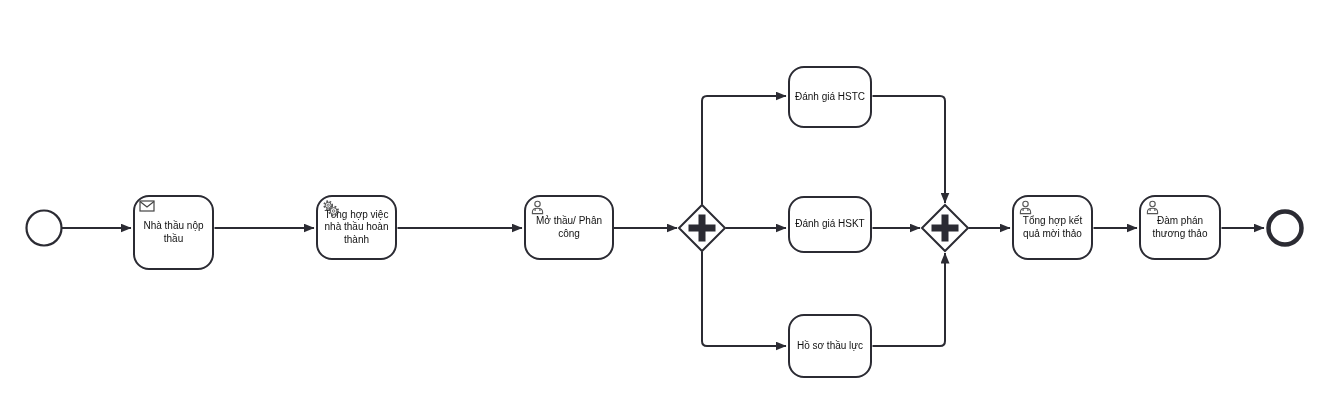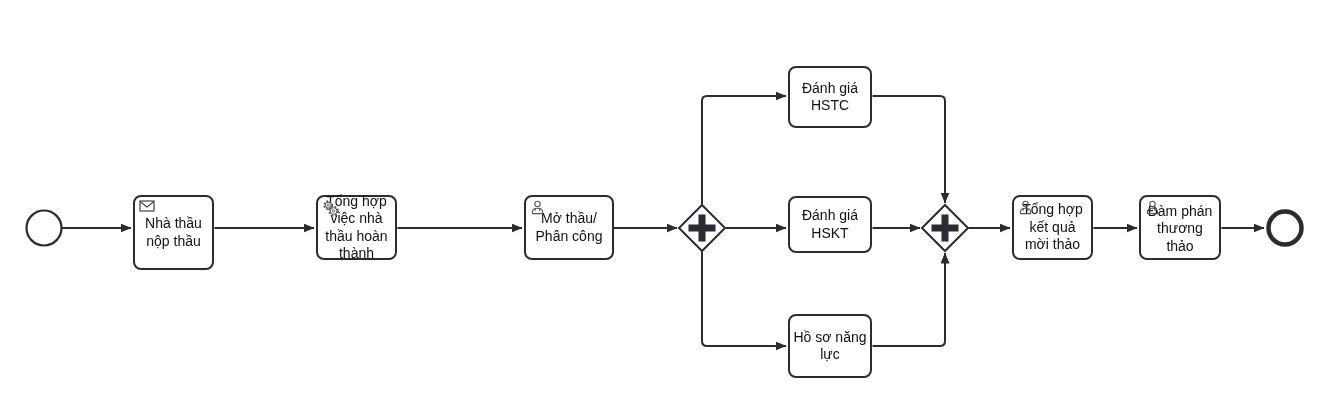--- a/index.html
+++ b/index.html
@@ -18,24 +18,24 @@
   .flow{fill:none;stroke:var(--stroke);stroke-width:2;}
   .shape{fill:var(--shape-fill);stroke:var(--stroke);stroke-width:2;}
   .event-start{stroke-width:2.2;}
   .event-end{stroke-width:4.5;}
   .gw-plus{fill:none;stroke:var(--stroke);stroke-width:7;}
   .arrowhead{fill:var(--stroke);}
   .task{
     position:absolute;box-sizing:border-box;
     background:var(--shape-fill);
     border:2px solid var(--stroke);
-    border-radius:8px;
+    border-radius:16px;
     display:flex;align-items:center;justify-content:center;
     text-align:center;color:var(--text);
-    font-size:14px;line-height:1.25;padding:3px 2px;
+    font-size:10px;line-height:1.25;padding:12px 2px;
     z-index:2;
   }
   .task .icon{position:absolute;top:3px;left:4px;line-height:0;}
 </style>
 </head>
 <body>
 
 <div class="canvas">
 
   <svg class="layer" width="1330" height="418" viewBox="0 0 1330 418">
@@ -112,35 +112,35 @@
 
   <div class="task" style="left:788px;top:66px;width:84px;height:62px;">
     <span>Đánh giá HSTC</span>
   </div>
 
   <div class="task" style="left:788px;top:196px;width:84px;height:57px;">
     <span>Đánh giá HSKT</span>
   </div>
 
   <div class="task" style="left:788px;top:314px;width:84px;height:64px;">
-    <span>Hồ sơ năng lực</span>
+    <span>Hồ sơ thầu lực</span>
   </div>
 
   <div class="task" style="left:1012px;top:195px;width:81px;height:65px;">
     <span class="icon">
       <svg width="15" height="15" viewBox="0 0 15 15">
         <circle cx="7.5" cy="4" r="2.7" fill="none" stroke="#555" stroke-width="1.1"></circle>
         <path d="M2.4,13.6 L2.4,12 C2.4,9.4 4.7,8.2 7.5,8.2 C10.3,8.2 12.6,9.4 12.6,12 L12.6,13.6 Z" fill="none" stroke="#555" stroke-width="1.1"></path>
         <path d="M5.1,8.7 L5.1,11 M9.9,8.7 L9.9,11" fill="none" stroke="#555" stroke-width="1.1"></path>
       </svg>
     </span>
     <span>Tổng hợp kết quả mời thảo</span>
   </div>
 
-  <div class="task" style="left:1139px;top:195px;width:82px;height:65px;align-items:flex-end;">
+  <div class="task" style="left:1139px;top:195px;width:82px;height:65px;">
     <span class="icon">
       <svg width="15" height="15" viewBox="0 0 15 15">
         <circle cx="7.5" cy="4" r="2.7" fill="none" stroke="#555" stroke-width="1.1"></circle>
         <path d="M2.4,13.6 L2.4,12 C2.4,9.4 4.7,8.2 7.5,8.2 C10.3,8.2 12.6,9.4 12.6,12 L12.6,13.6 Z" fill="none" stroke="#555" stroke-width="1.1"></path>
         <path d="M5.1,8.7 L5.1,11 M9.9,8.7 L9.9,11" fill="none" stroke="#555" stroke-width="1.1"></path>
       </svg>
     </span>
     <span>Đàm phán thương thảo</span>
   </div>
 

